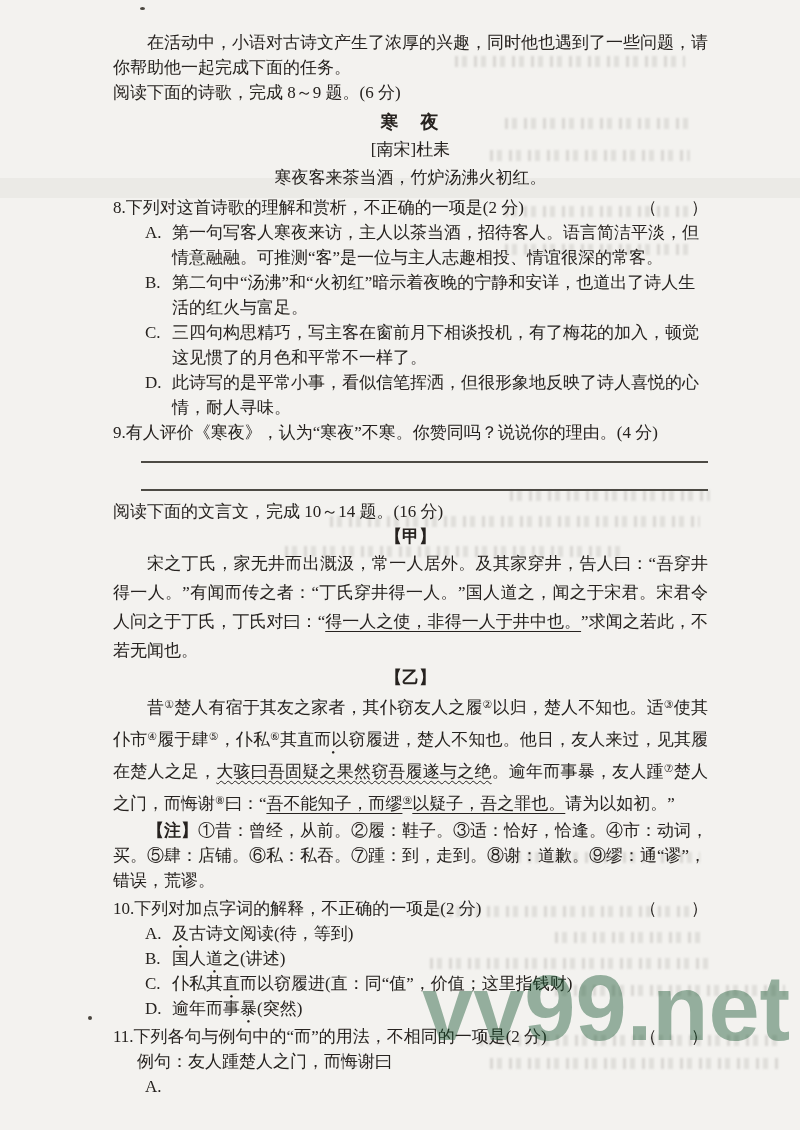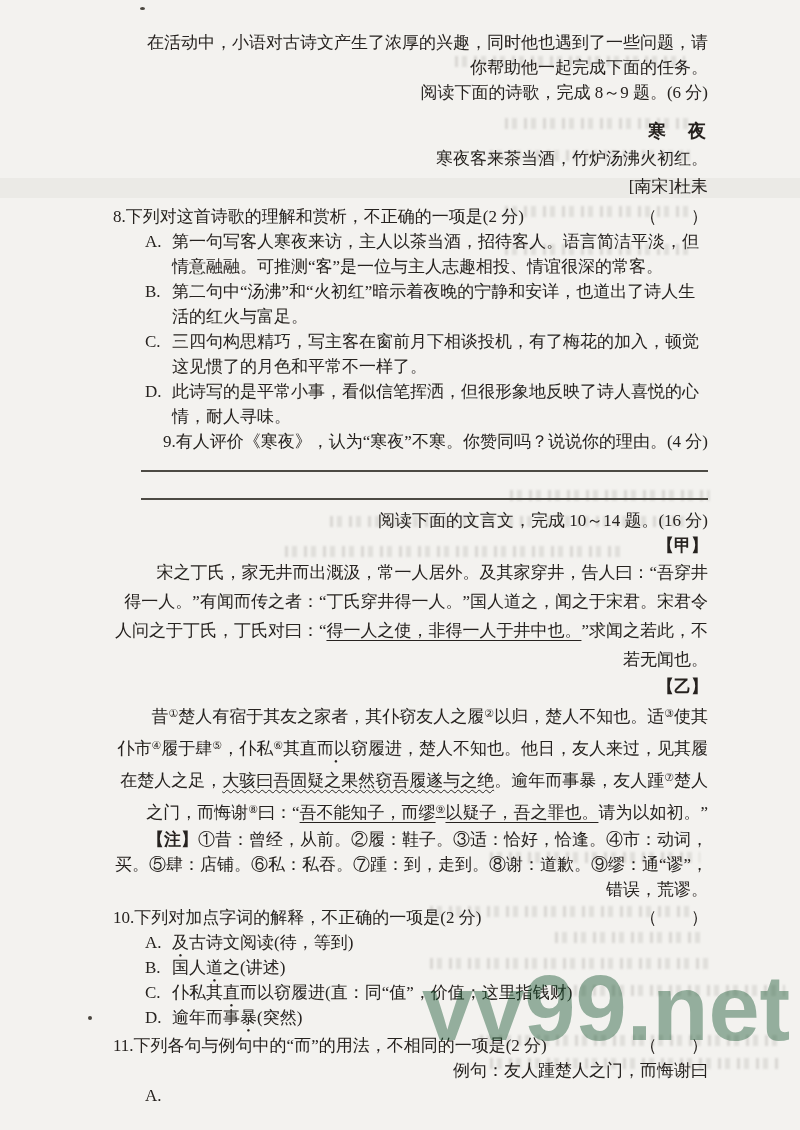--- a/index.html
+++ b/index.html
@@ -18,25 +18,25 @@
       rgba(110,104,97,.26) 7px 12px, rgba(110,104,97,0) 12px 19px);
     filter:blur(1.2px);
   }
   .watermark{
     position:absolute;left:422px;top:962px;z-index:3;
     font-family:"Liberation Sans","DejaVu Sans",sans-serif;
     font-weight:bold;font-size:92px;line-height:1;
     color:#14532d;opacity:.42;white-space:nowrap;pointer-events:none;
   }
   .content{position:relative;z-index:2;padding:30px 92px 0 113px;font-size:17px;line-height:25px;}
-  .content p{margin:0;text-align:right;}
+  .content p{margin:0;}
   .indent{text-indent:2em;}
   .bold{font-weight:bold;}
   .center{text-align:center;}
-  .poem-block{line-height:28px;margin-top:12px;}
+  .poem-block{line-height:28px;margin-top:3px;}
   .poem-title{font-weight:bold;font-size:18px;letter-spacing:2px;}
   .qrow{display:flex;justify-content:space-between;margin-top:3px;}
   .qrow .stem{flex:1;}
   .bracket{flex:0 0 auto;margin-left:8px;}
   .option{display:flex;margin-left:32px;}
   .opt-label{flex:0 0 27px;}
   .opt-text{flex:1;}
   .passage{line-height:29px;text-align:justify;}
   .p-indent{text-indent:2em;}
   .sup{font-size:11px;vertical-align:5px;letter-spacing:0;}
@@ -76,22 +76,22 @@
 
 <div class="content">
 
   <p class="indent">在活动中，小语对古诗文产生了浓厚的兴趣，同时他也遇到了一些问题，请你帮助他一起完成下面的任务。</p>
 
 
   <p>阅读下面的诗歌，完成 8～9 题。(6 分)</p>
 
   <div class="poem-block center">
     <p class="poem-title">寒　夜</p>
+    <p>[南宋]杜耒</p>
     <p>寒夜客来茶当酒，竹炉汤沸火初红。</p>
-    <p>[南宋]杜耒</p>
   </div>
 
   <div class="qrow">
     <span class="stem">8.下列对这首诗歌的理解和赏析，不正确的一项是(2 分)</span>
     <span class="bracket">（　　）</span>
   </div>
   <div class="option">
     <span class="opt-label">A.</span>
     <span class="opt-text">第一句写客人寒夜来访，主人以茶当酒，招待客人。语言简洁平淡，但情意融融。可推测“客”是一位与主人志趣相投、情谊很深的常客。</span>
   </div>

